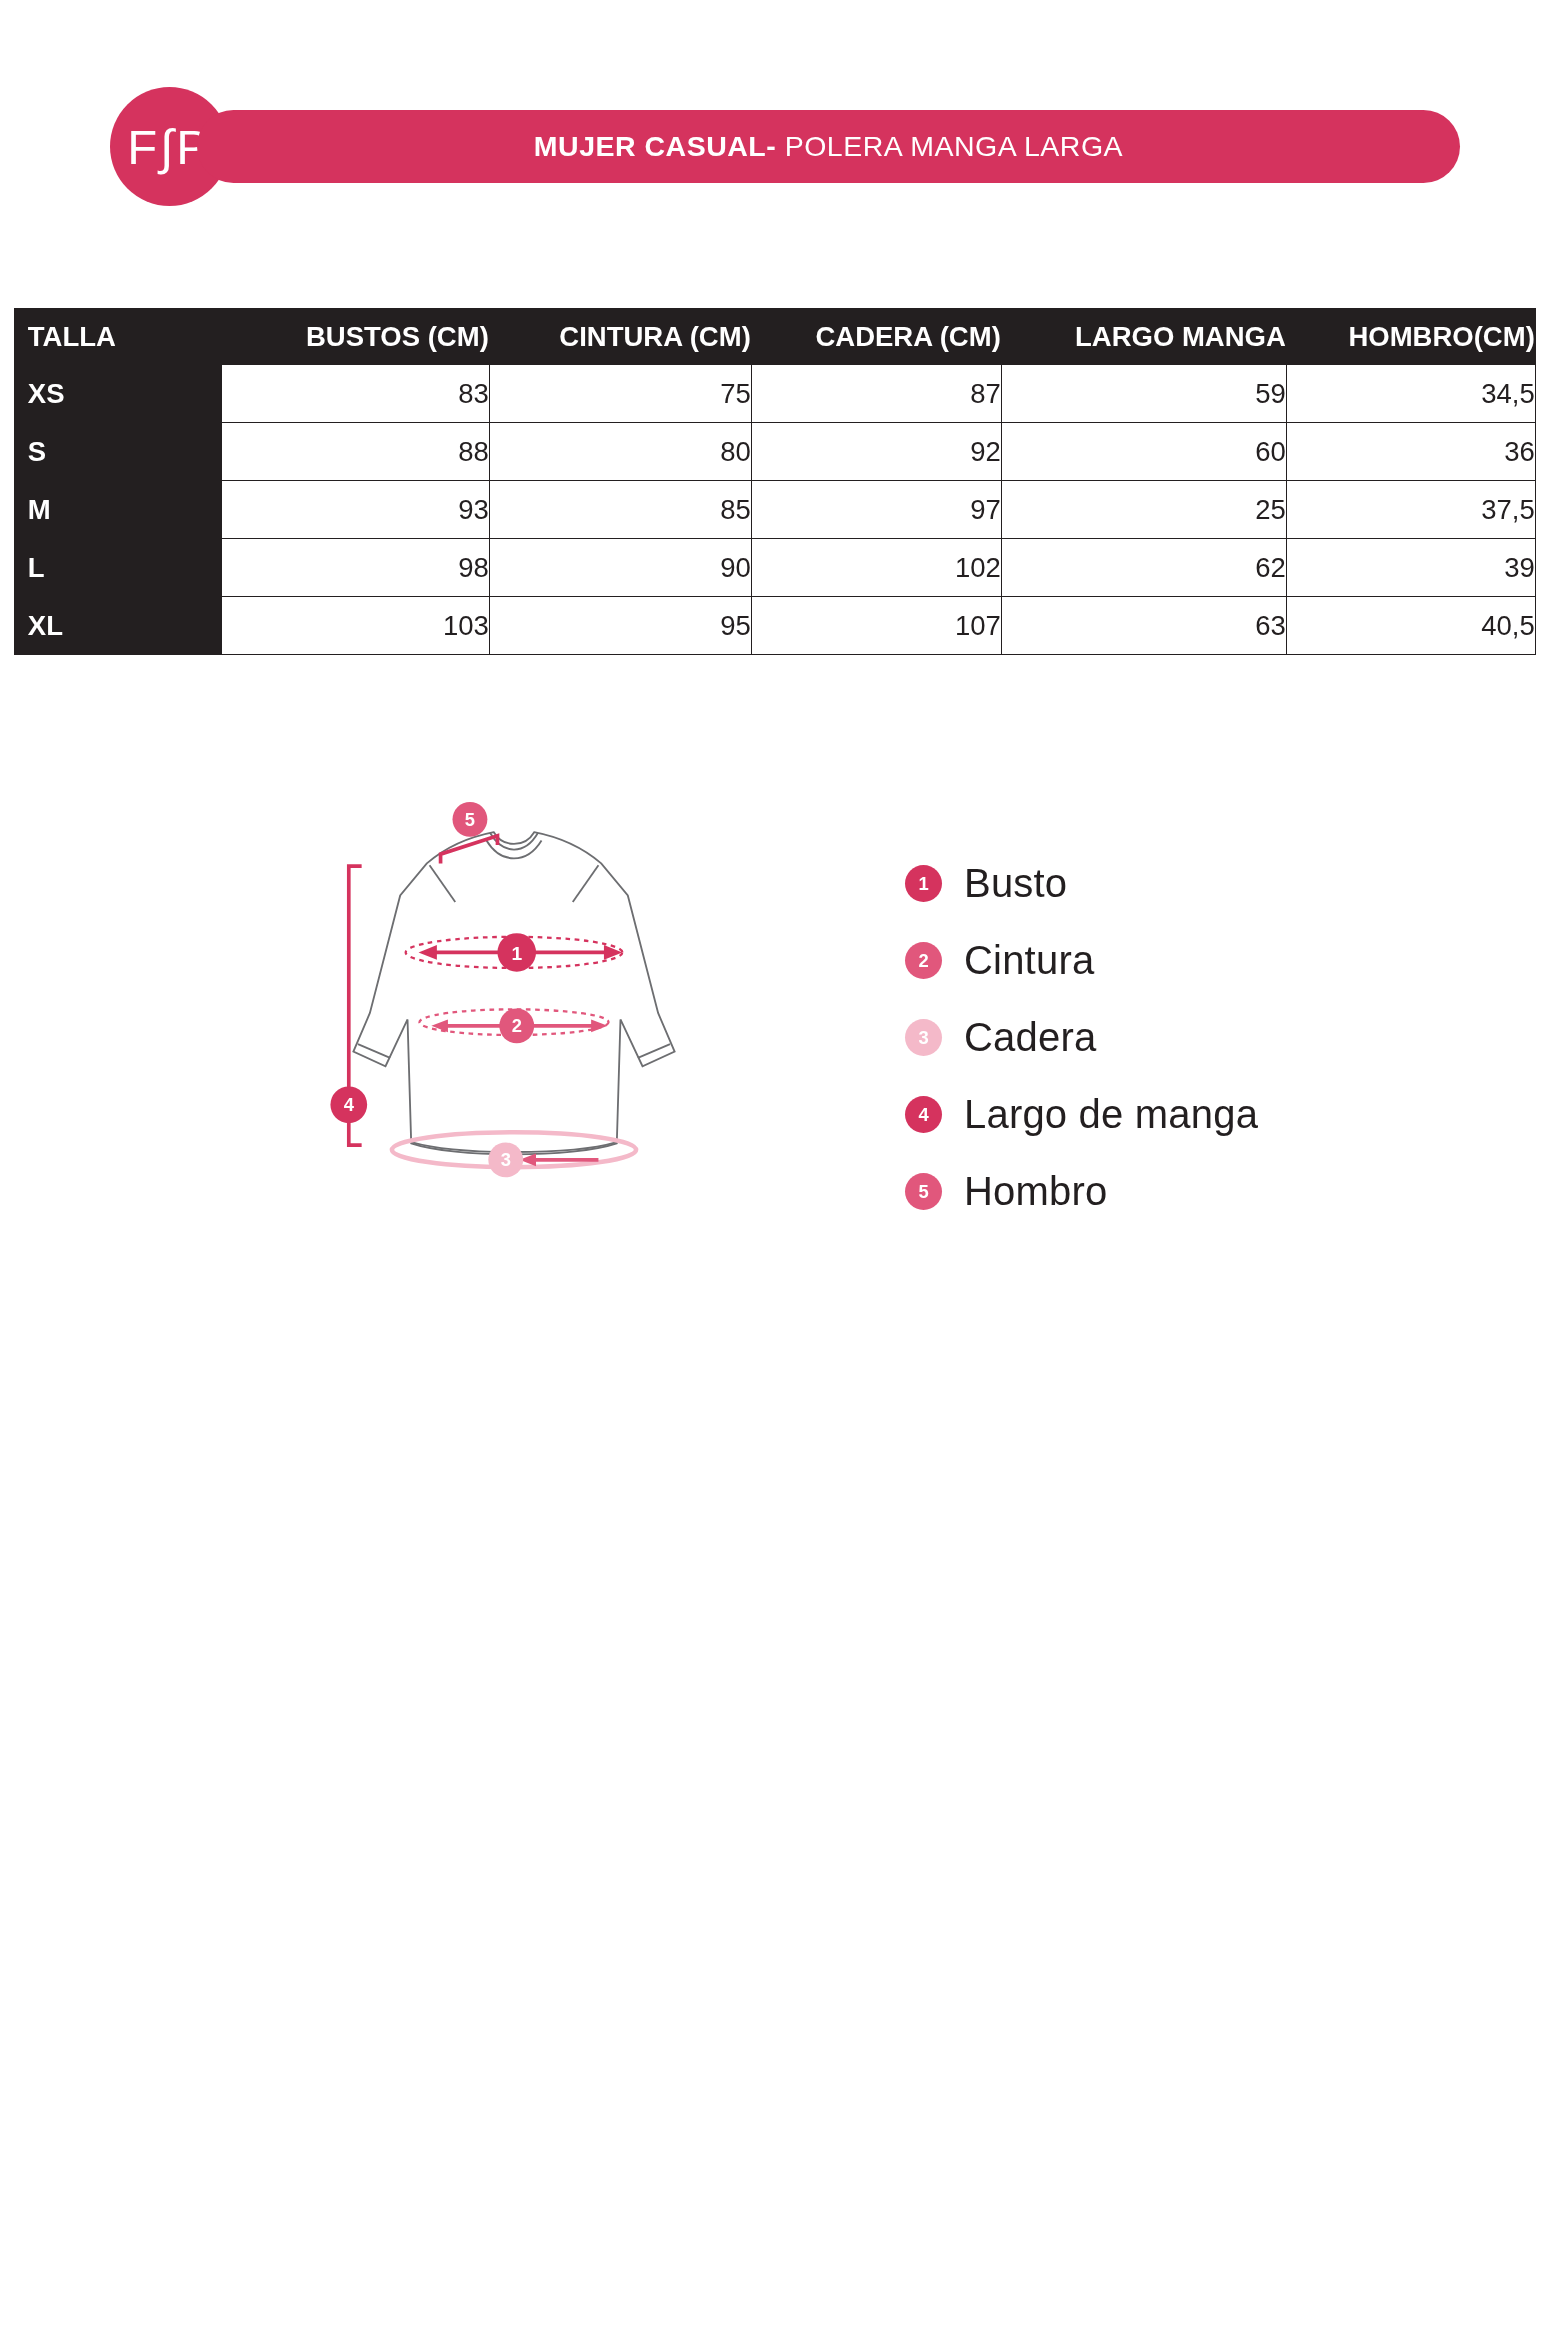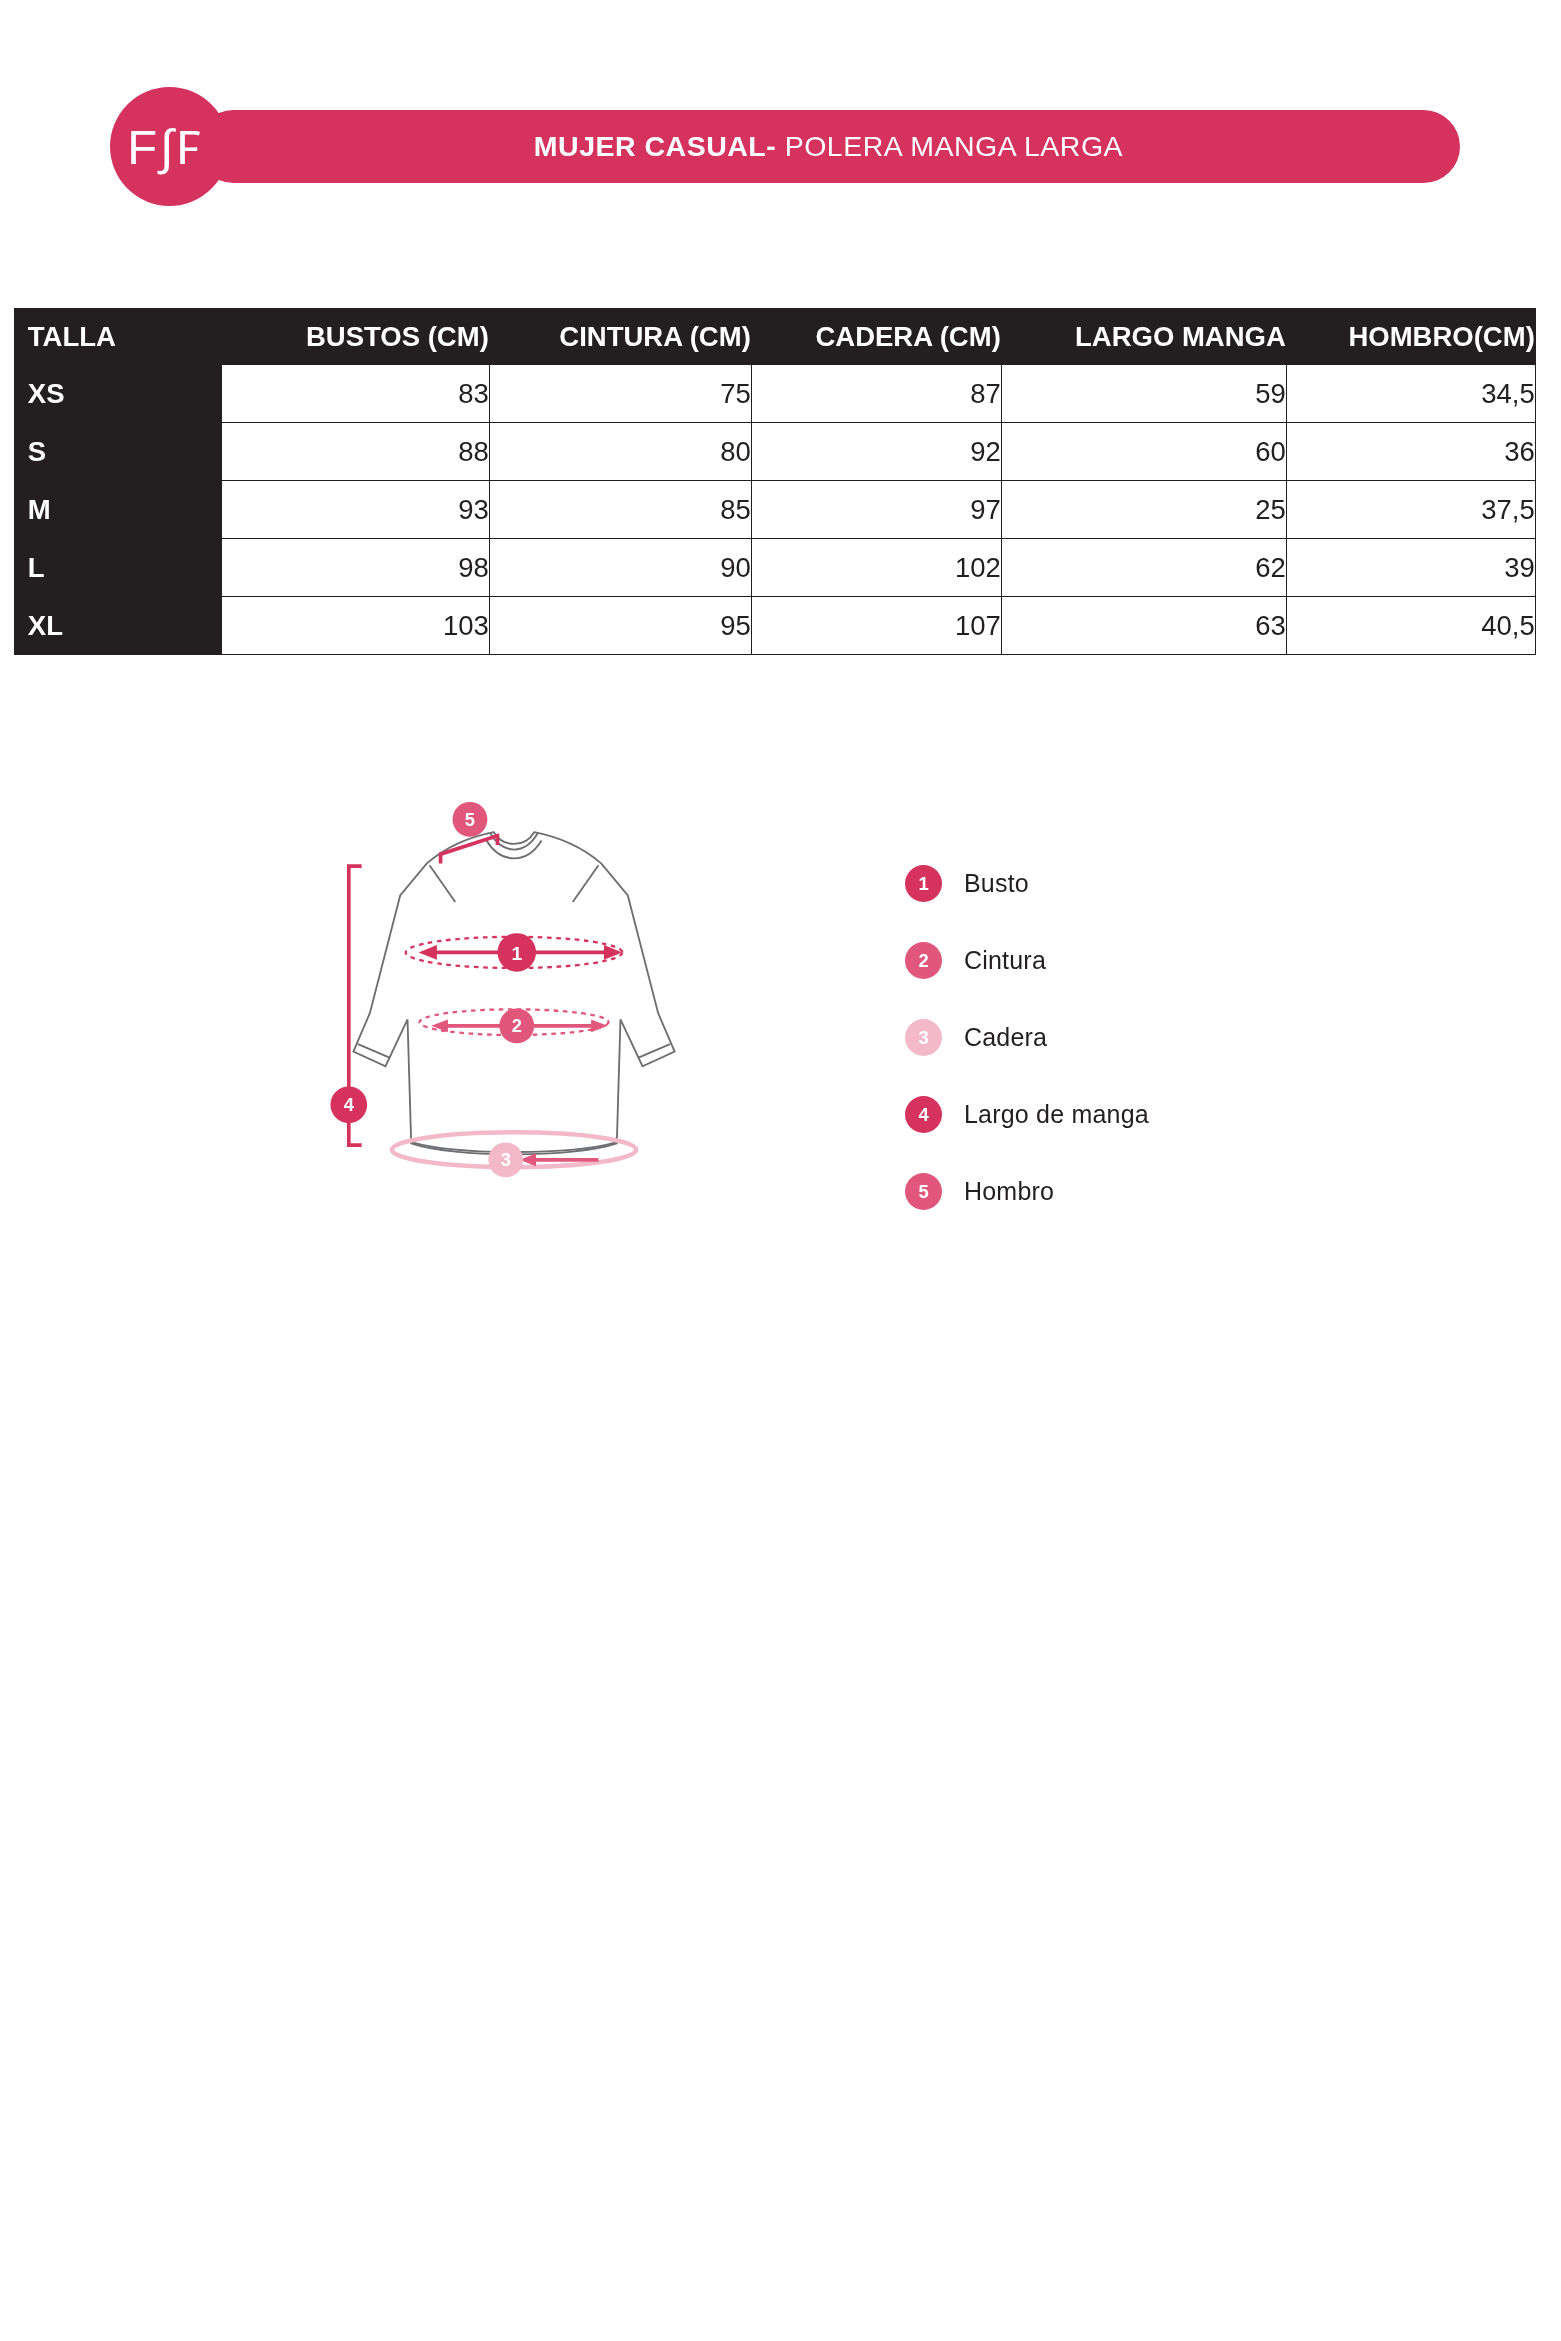--- a/index.html
+++ b/index.html
@@ -154,21 +154,21 @@
     color: #ffffff;
     font-size: 18.4px;
     font-weight: bold;
     display: flex;
     align-items: center;
     justify-content: center;
     flex: 0 0 auto;
     margin-right: 22px;
   }
   .legend-label {
-    font-size: 25px;
+    font-size: 40px;
     color: #231f20;
     font-weight: 400;
     letter-spacing: 0.2px;
   }
 </style>
 </head>
 <body>
 
 <div class="page">
 

